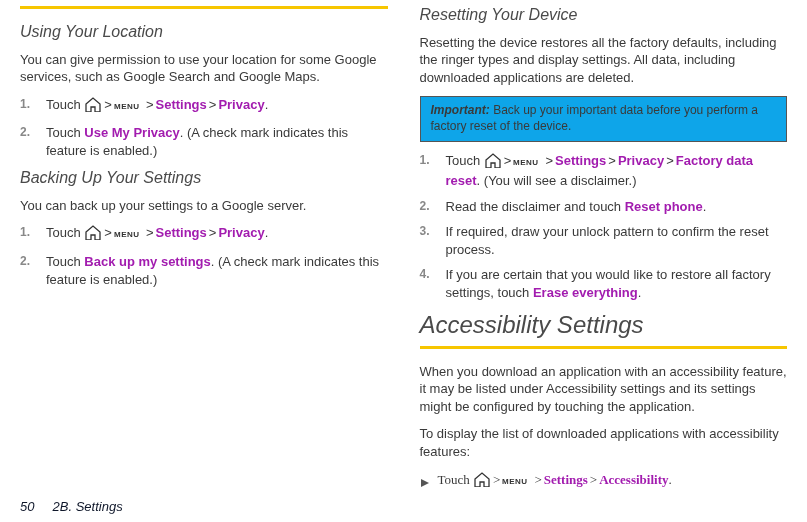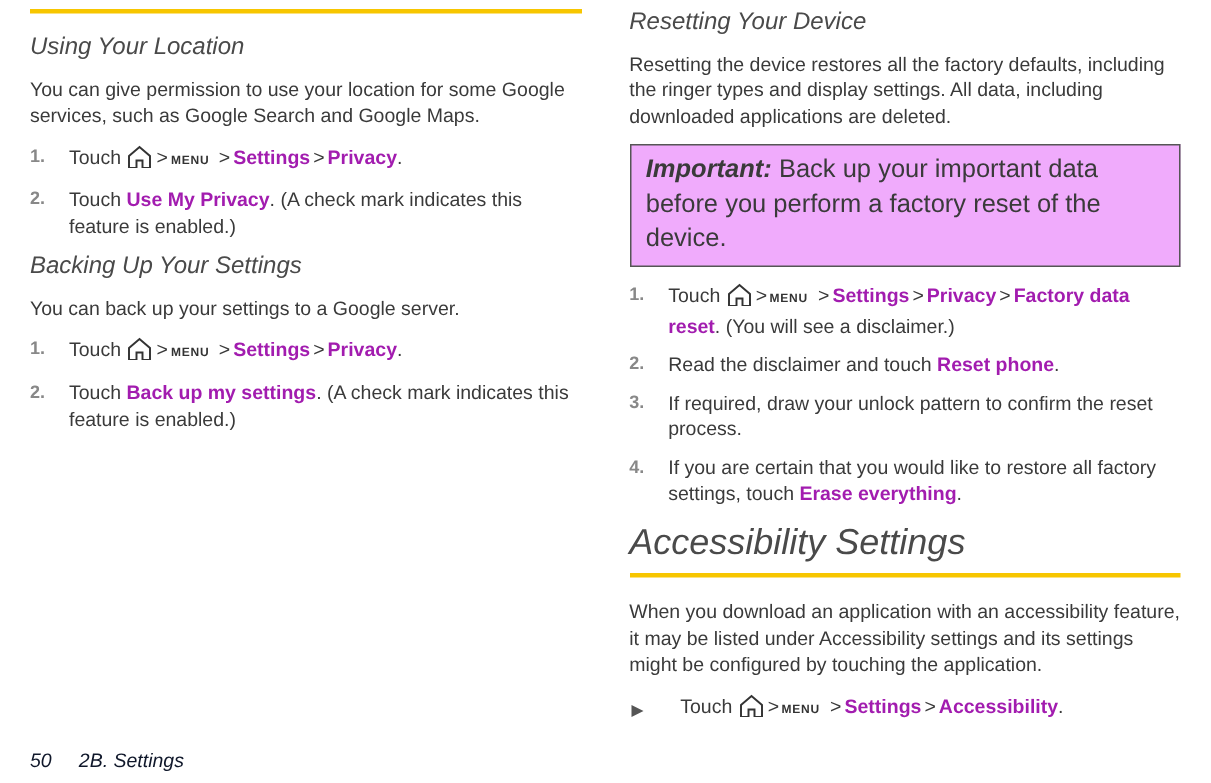--- a/index.html
+++ b/index.html
@@ -63,43 +63,44 @@
     position: absolute;
     left: -14px;
     top: 0;
     color: #888;
     font-weight: 700;
     font-size: 12px;
   }
   .bullet-row {
     display: flex;
     align-items: center;
-    gap: 24px;
+    gap: 8px;
     margin-left: 0px;
     margin-bottom: 8px;
+    font-family: Liberation Serif, serif;
   }
   .bullet-arrow {
     flex: 0 0 auto;
     margin-top: 4px;
   }
   .bold { font-weight: 700; color:#a21caf; }
   .icon {
     display: inline-block;
     vertical-align: -3px;
   }
   .gt {
     display: inline-block;
     margin: 0 2px;
     font-weight: 400;
   }
   .callout {
     border: 1px solid #555;
-    background: #f0abfc;
+    background: #0ea5e9;
     padding: 5px 10px 6px 10px;
-    font-size: 17px;
+    font-size: 12px;
     margin: 8px 0 10px 0;
   }
   .callout .label {
     font-style: italic;
     font-weight: 700;
   }
   .footer {
     position: absolute;
     left: 20px;
     bottom: 6px;
@@ -185,20 +186,21 @@
       </li>
       <li>
         <span>If you are certain that you would like to restore all factory settings, touch </span><span class="bold">Erase everything</span><span>.</span>
       </li>
     </ol>
 
     <h1 class="main">Accessibility Settings</h1>
     <div class="rule"></div>
 
     <p class="body">When you download an application with an accessibility feature, it may be listed under Accessibility settings and its settings might be configured by touching the application.</p>
+    <p class="body">To display the list of downloaded applications with accessibility features:</p>
 
     <div class="bullet-row">
       <span class="bullet-arrow">
         <svg width="10" height="10">
             <path d="M1 1 L9 5 L1 9 Z" fill="#555"></path>
           </svg>
       </span>
       <div>
         <span>Touch </span><span class="icon"><svg width="18" height="16">
               <use href="#home-icon-g"></use>

